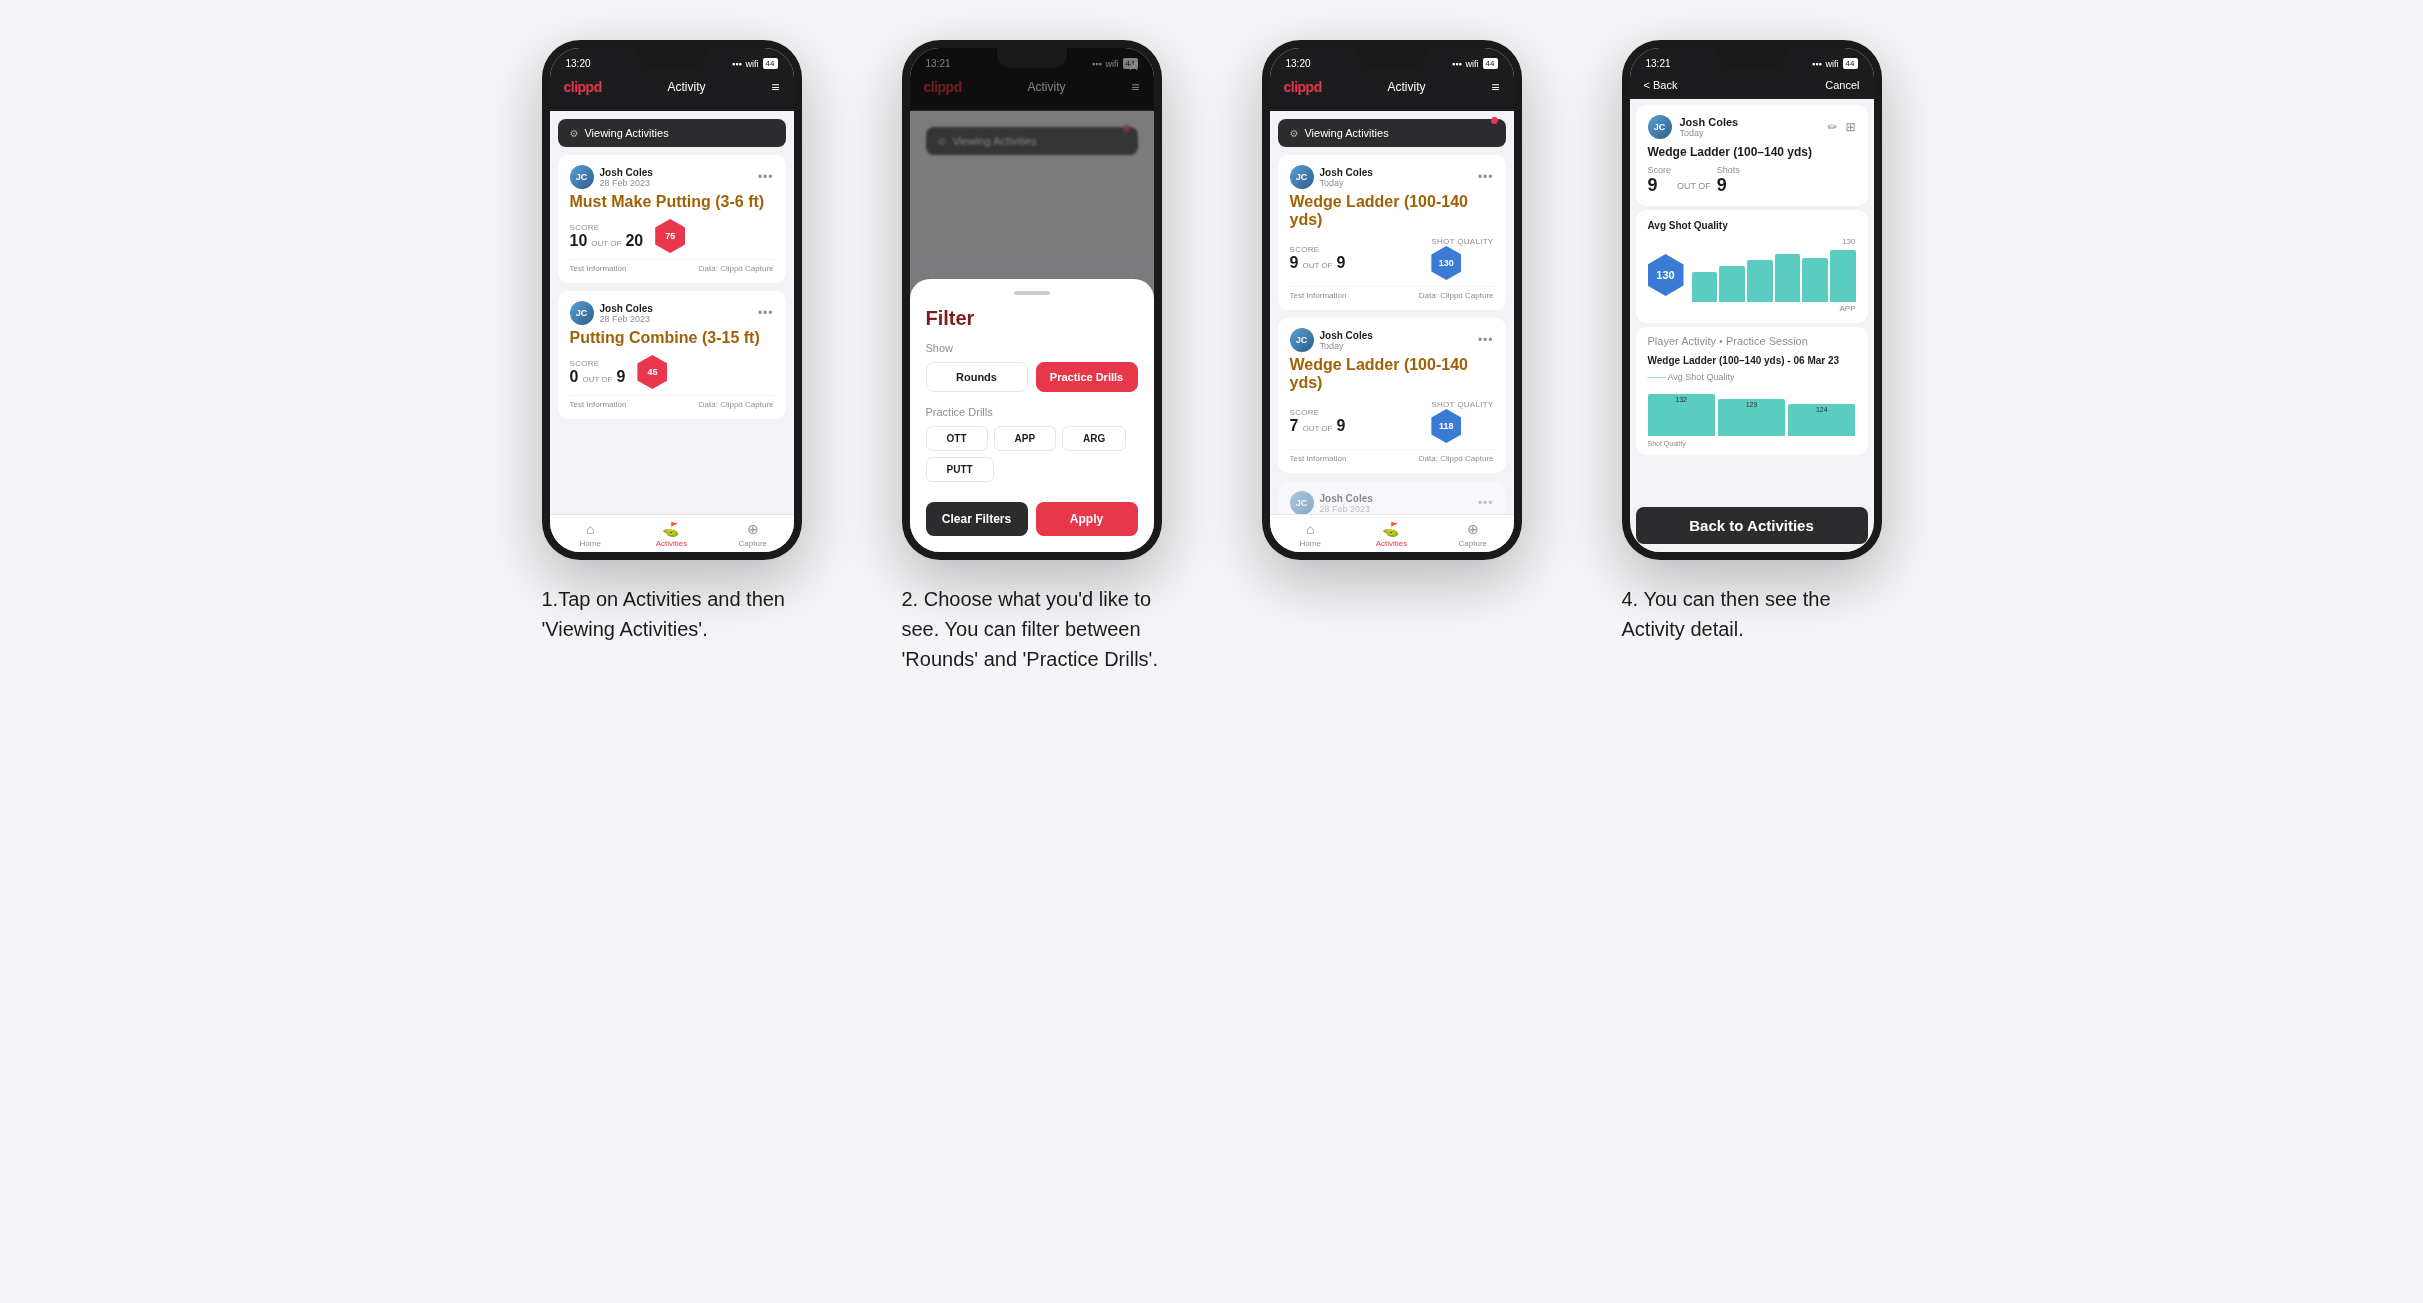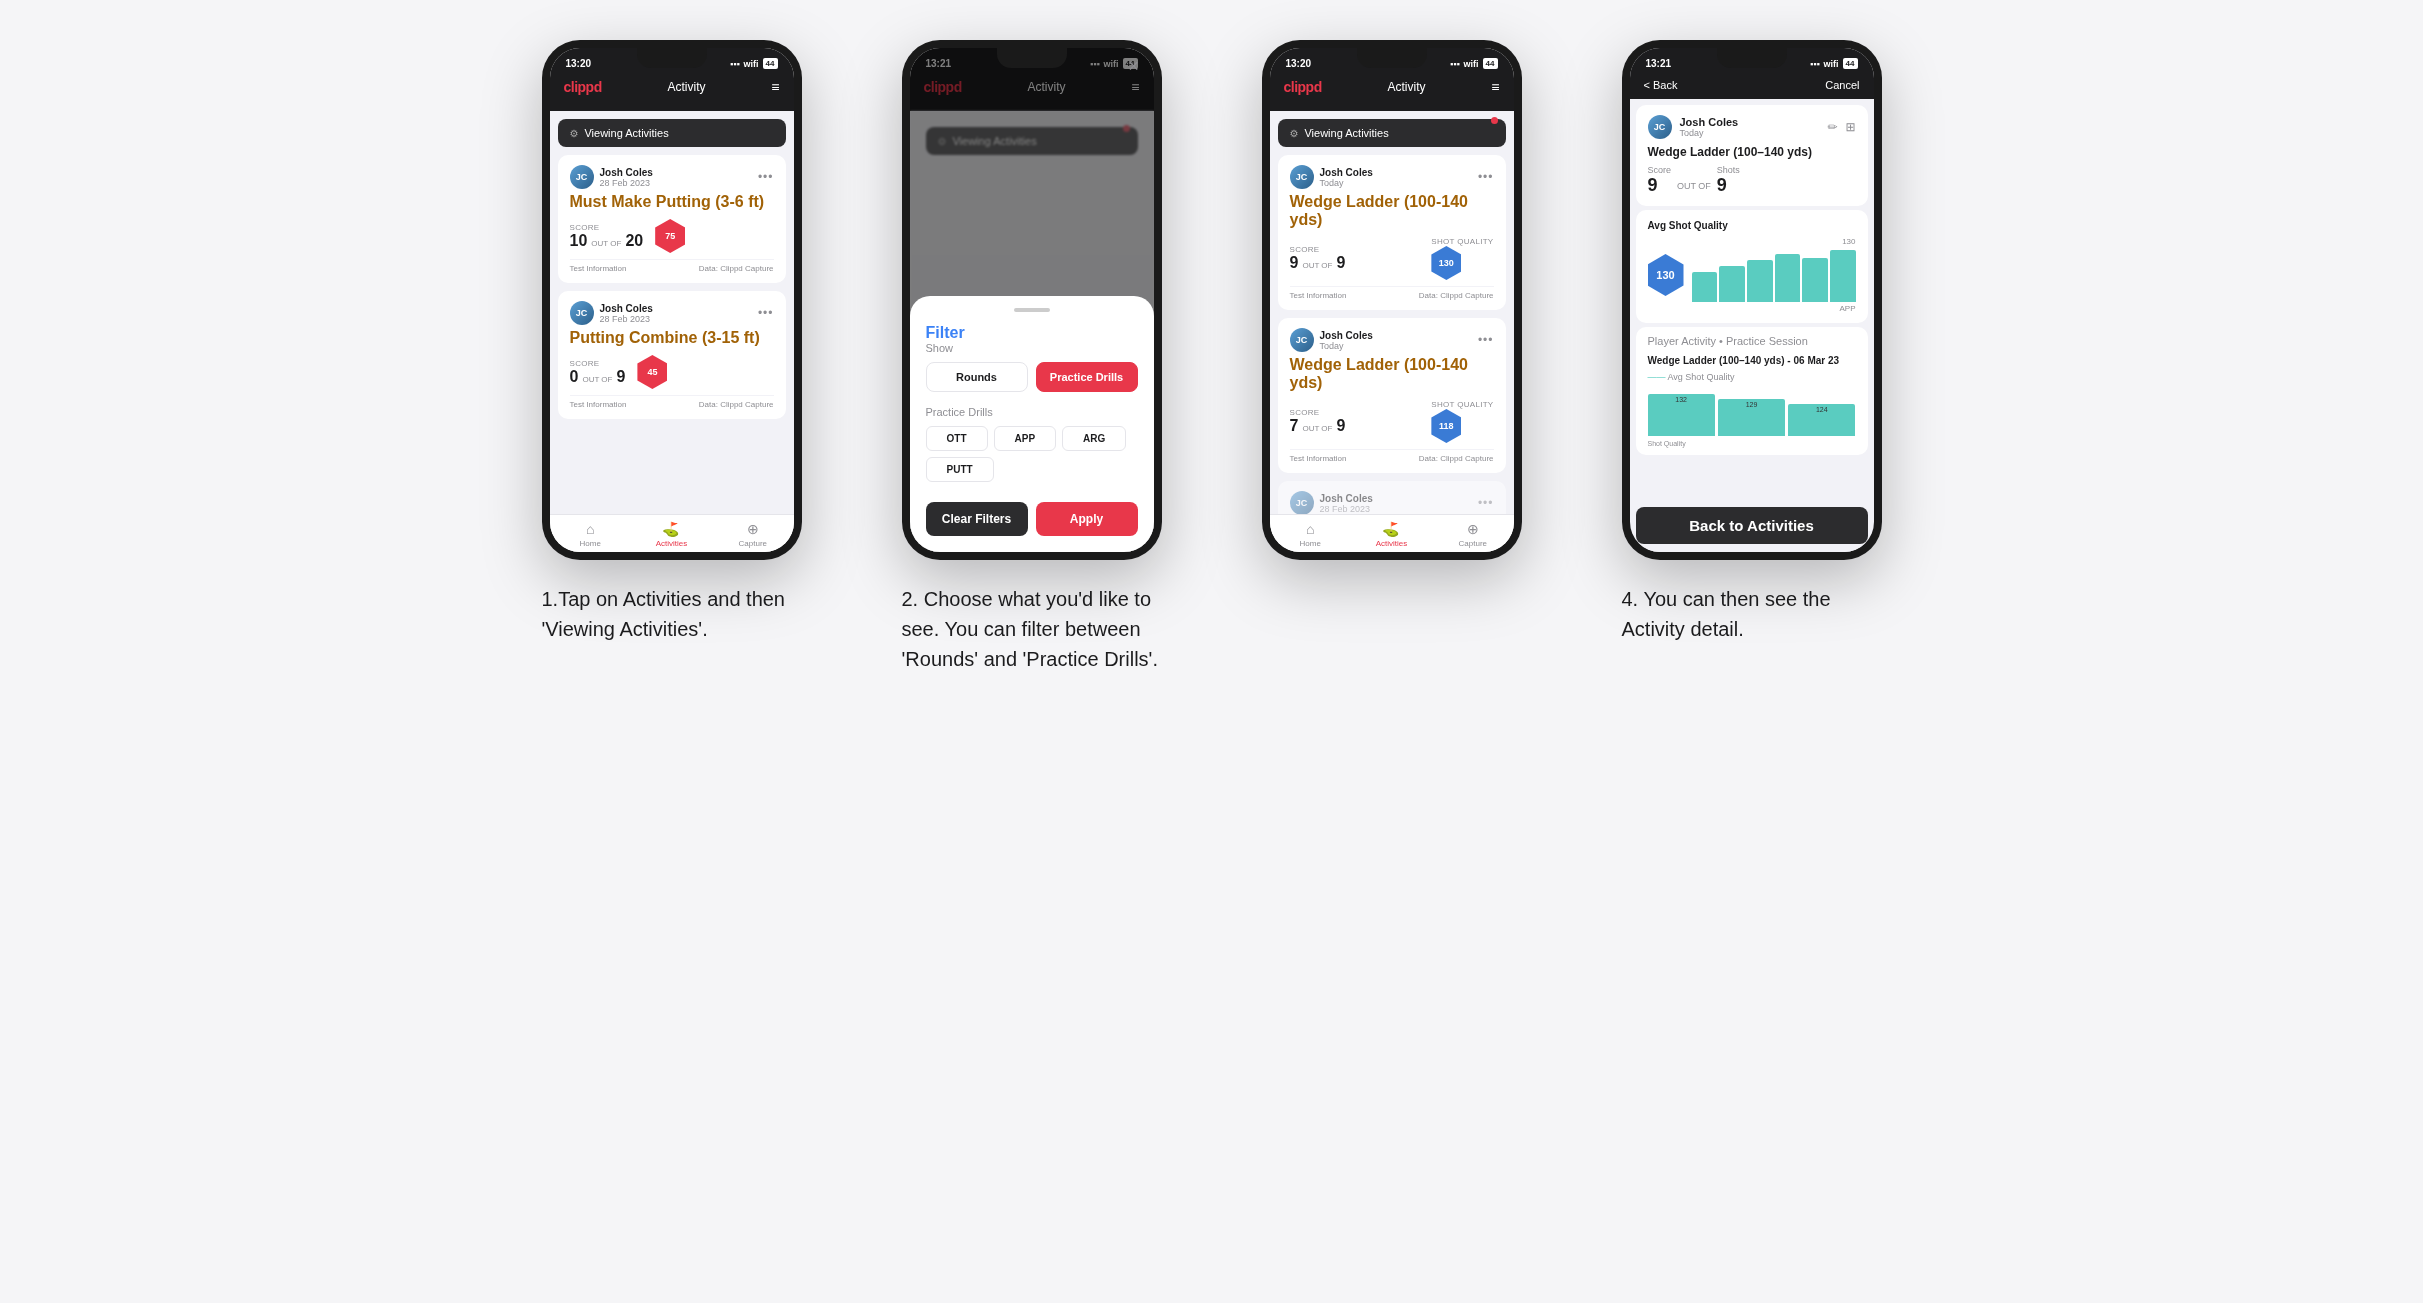--- a/index.html
+++ b/index.html
@@ -30,21 +30,21 @@
 
     
     .status-bar {
       display: flex;
       justify-content: space-between;
       align-items: center;
       padding: 10px 16px 4px;
       background: #1c1c1e;
       color: #fff;
       font-size: 10px;
-      font-weight: 700;
+      font-weight: 400;
       flex-shrink: 0;
     }
     .status-icons {
       display: flex;
       gap: 4px;
       align-items: center;
       font-size: 9px;
     }
 
     
@@ -273,23 +273,24 @@
       margin: 0 auto 12px;
     }
     .modal-close-btn {
       position: absolute;
       top: 10px;
       right: 14px;
       font-size: 14px;
       color: #8e8e93;
     }
     .modal-title {
-      font-size: 16px;
+      font-size: 20px;
       font-weight: 700;
-      color: #3b82f6;
+      color: #7f1d1d;
+      margin-bottom: 12px;
     }
     .modal-section-label {
       font-size: 11px;
       color: #8e8e93;
       font-weight: 500;
       margin-bottom: 8px;
     }
     .filter-buttons-row {
       display: flex;
       gap: 8px;

